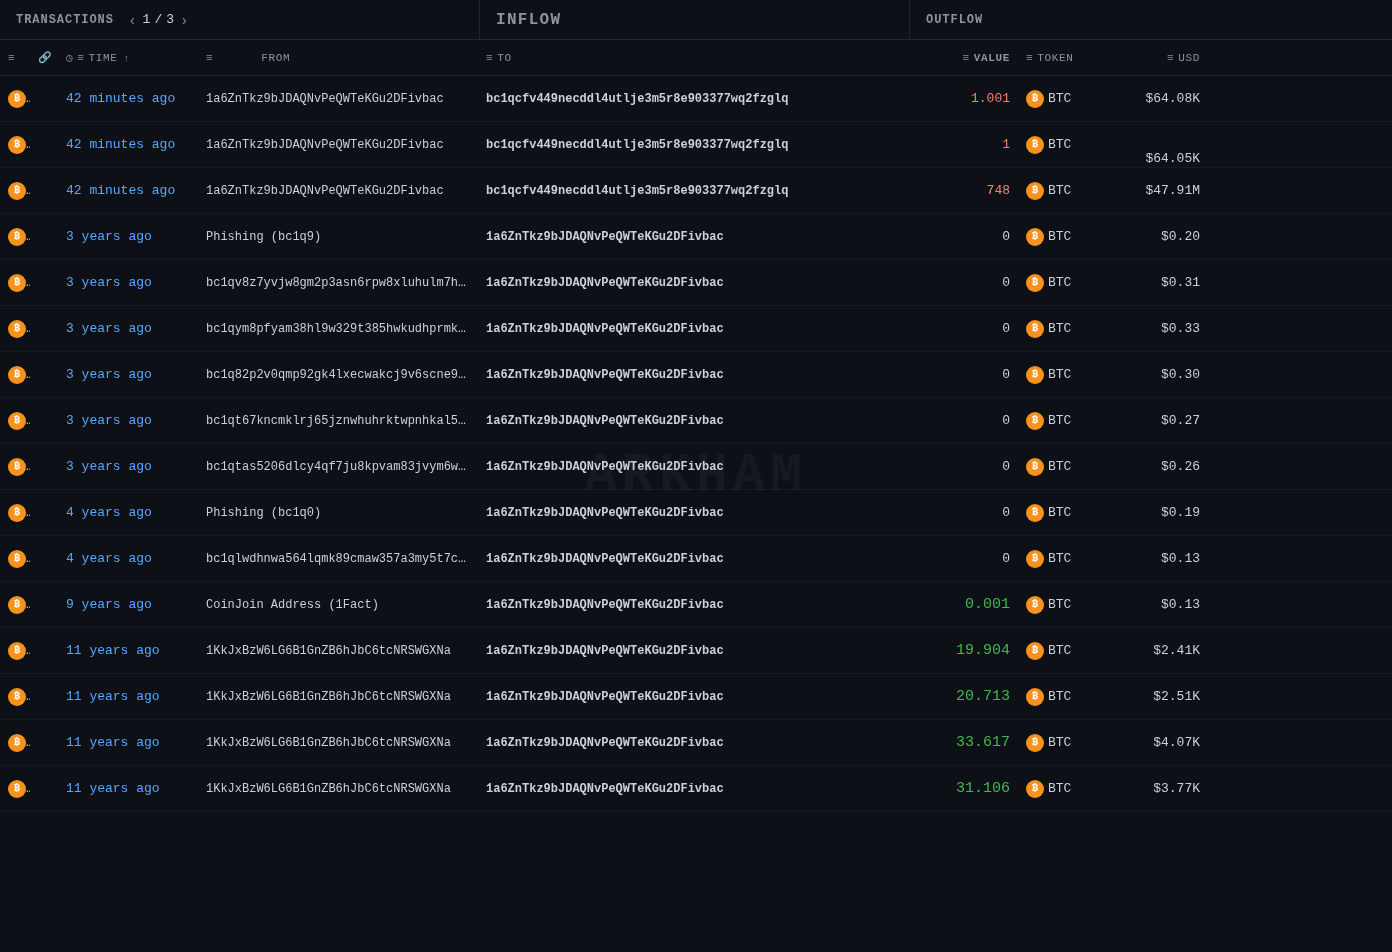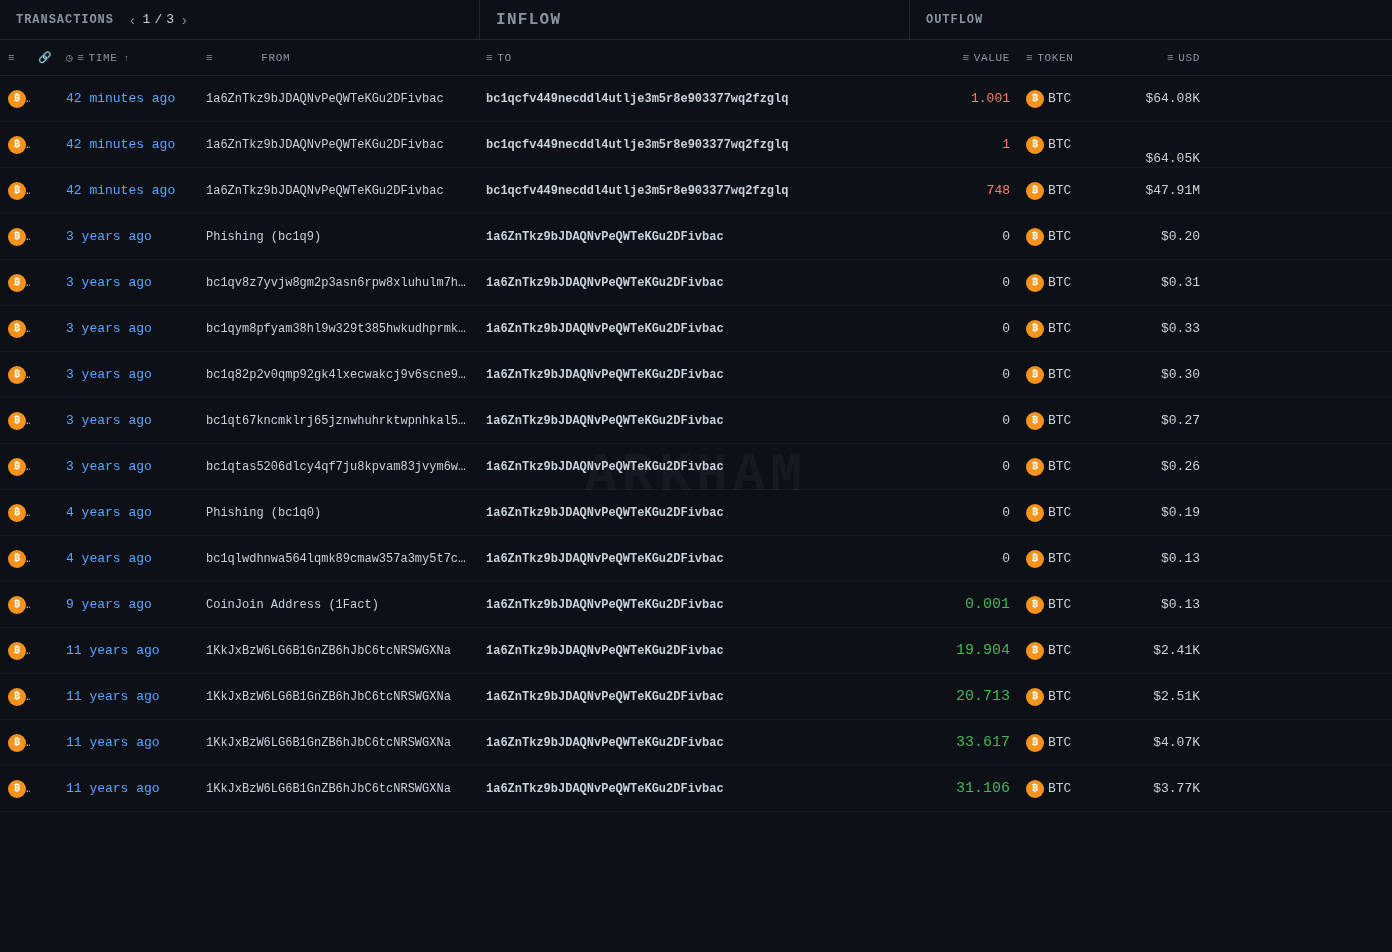--- a/index.html
+++ b/index.html
@@ -270,21 +270,21 @@
       <span class="sort-asc">TIME</span>
     </div>
     <div class="col-cell w-from cell" style="cursor:pointer;">
       <span class="col-icon filter-icon"></span>
       <span>FROM</span>
     </div>
     <div class="col-cell w-to cell" style="cursor:pointer;">
       <span class="col-icon filter-icon"></span>
       <span>TO</span>
     </div>
-    <div class="col-cell w-value cell" style="cursor:pointer; justify-content:flex-end;">
+    <div class="col-cell w-value cell" style="cursor:pointer; justify-content:flex-end;font-weight:bold;">
       <span class="col-icon filter-icon"></span>
       <span>VALUE</span>
     </div>
     <div class="col-cell w-token cell" style="cursor:pointer;">
       <span class="col-icon filter-icon"></span>
       <span>TOKEN</span>
     </div>
     <div class="col-cell w-usd cell" style="cursor:pointer; justify-content:flex-end;">
       <span class="col-icon filter-icon"></span>
       <span>USD</span>

